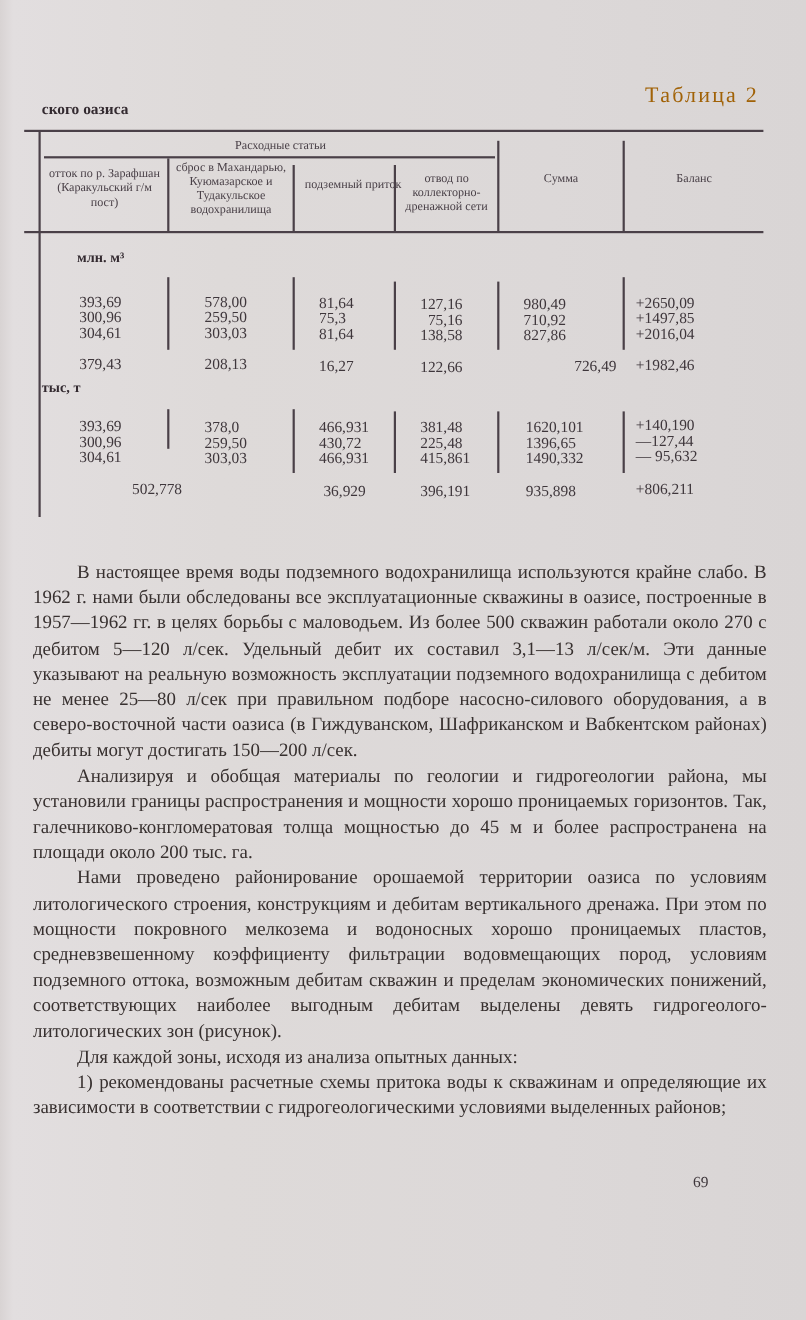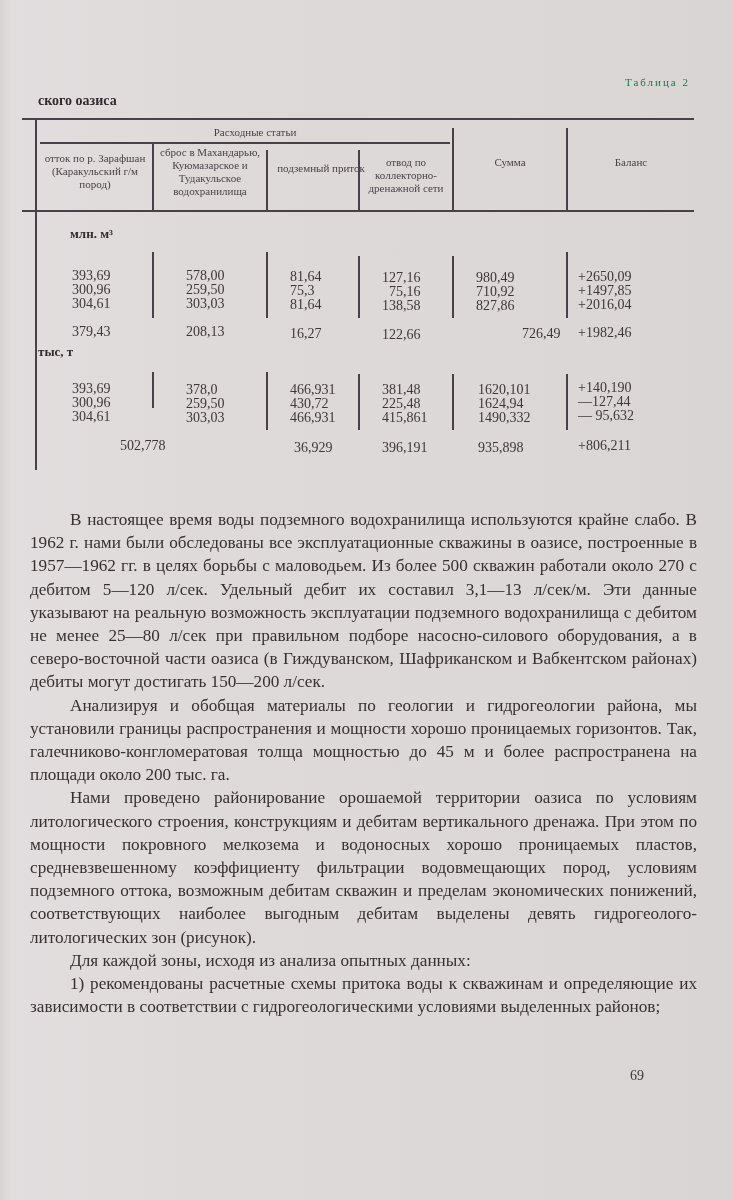--- a/index.html
+++ b/index.html
@@ -3,21 +3,21 @@
 <meta charset="utf-8">
 <style>
   html, body { margin:0; padding:0; }
   body {
     width:733px; height:1200px; overflow:hidden;
     background: linear-gradient(90deg, #d8d3d3 0px, #e2dedf 12px, #dedad9 200px, #dcd8d8 500px, #d9d5d5 733px);
     font-family: "Liberation Serif", "DejaVu Serif", serif;
     color:#3a3236;
     position:relative;
   }
-  .table-caption { position:absolute; right:43px; top:76px; font-size:11px; letter-spacing:2px; color:#15803d; }
+  .table-caption { position:absolute; right:43px; top:76px; font-size:20px; letter-spacing:2px; color:#a16207; }
   .table-subtitle { position:absolute; left:38px; top:93px; font-size:14px; font-weight:bold; color:#332a30; }
   .rule { position:absolute; height:2px; background:#4a4048; }
   .vline { position:absolute; width:1.5px; background:#4a4048; }
   .hdr { position:absolute; font-size:11px; line-height:13px; text-align:center; color:#4a4148; }
   .unit { position:absolute; left:38px; font-size:13px; font-weight:bold; color:#332a30; }
   .num { position:absolute; font-size:14px; line-height:15px; color:#3e363b; white-space:pre;text-align:right; }
   .body-text { position:absolute; left:30px; width:667px; font-size:17.2px; line-height:23.2px; text-align:justify; color:#37302f; }
   .body-text p { margin:0; text-indent:40px; }
   .page-num { position:absolute; left:630px; top:1068px; font-size:14px; color:#3e363b; }
 </style>
@@ -31,21 +31,21 @@
 <div class="rule" style="left:40px; width:410px; top:142px; height:1.5px;"></div>
 <div class="rule" style="left:22px; width:672px; top:210px;"></div>
 <div class="vline" style="left:35px; top:120px; height:350px;"></div>
 <div class="vline" style="left:152px; top:144px; height:66px;"></div>
 <div class="vline" style="left:266px; top:150px; height:60px;"></div>
 <div class="vline" style="left:358px; top:150px; height:60px;"></div>
 <div class="vline" style="left:452px; top:128px; height:82px;"></div>
 <div class="vline" style="left:566px; top:128px; height:82px;"></div>
 
 <div class="hdr" style="left:150px; width:210px; top:126px;">Расходные статьи</div>
-<div class="hdr" style="left:40px; width:110px; top:152px;">отток по р. Зарафшан (Каракульский г/м пород)</div>
+<div class="hdr" style="left:40px; width:110px; top:152px;">отток по р. Зарафшан (Каракульский г/м пост)</div>
 <div class="hdr" style="left:156px; width:108px; top:146px;">сброс в Махандарью, Куюмазарское и Тудакульское водохранилища</div>
 <div class="hdr" style="left:268px; width:106px; top:162px;">подземный приток</div>
 <div class="hdr" style="left:360px; width:92px; top:156px;">отвод по коллекторно-дренажной сети</div>
 <div class="hdr" style="left:454px; width:112px; top:156px;">Сумма</div>
 <div class="hdr" style="left:568px; width:126px; top:156px;">Баланс</div>
 
 <div class="unit" style="top:226px;margin-left:32px;"><span>млн. м³</span></div>
 <div class="vline" style="left:152px; top:252px; height:66px;"></div>
 <div class="vline" style="left:266px; top:252px; height:66px;"></div>
 <div class="vline" style="left:358px; top:256px; height:62px;"></div>
@@ -98,21 +98,21 @@
   <div class="num" style="left:290px; top:382px;">466,931</div>
   <div class="num" style="left:382px; top:382px;">381,48</div>
   <div class="num" style="left:478px; top:382px;">1620,101</div>
   <div class="num" style="left:578px; top:380px;">+140,190</div>
 </div>
 <div>
   <div class="num" style="left:72px; top:395px;">300,96</div>
   <div class="num" style="left:186px; top:396px;">259,50</div>
   <div class="num" style="left:290px; top:396px;">430,72</div>
   <div class="num" style="left:382px; top:396px;">225,48</div>
-  <div class="num" style="left:478px; top:396px;">1624,94</div>
+  <div class="num" style="left:478px; top:396px;">1396,65</div>
   <div class="num" style="left:578px; top:394px;">—127,44</div>
 </div>
 <div>
   <div class="num" style="left:72px; top:409px;">304,61</div>
   <div class="num" style="left:186px; top:410px;">303,03</div>
   <div class="num" style="left:290px; top:410px;">466,931</div>
   <div class="num" style="left:382px; top:410px;">415,861</div>
   <div class="num" style="left:478px; top:410px;">1490,332</div>
   <div class="num" style="left:578px; top:408px;">— 95,632</div>
 </div>

